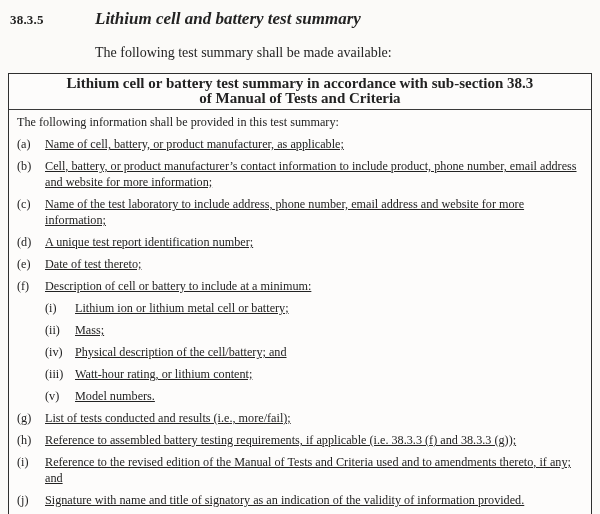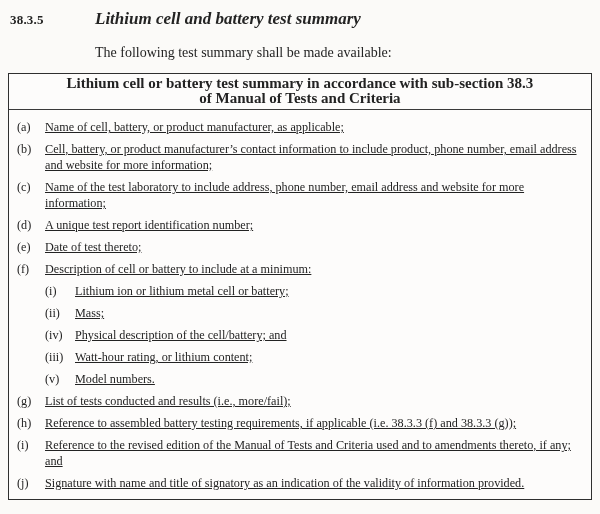--- a/index.html
+++ b/index.html
@@ -93,20 +93,21 @@
 
   <div class="summary-table">
 
     <div class="table-header">
       <div>Lithium cell or battery test summary in accordance with sub-section 38.3</div>
       <div>of Manual of Tests and Criteria</div>
     </div>
 
     <div class="table-body">
 
+      <div class="body-intro">The following information shall be provided in this test summary:</div>
 
       <div class="item">
         <span class="marker">(a)</span>
         <span class="item-text">Name of cell, battery, or product manufacturer, as applicable;</span>
       </div>
 
       <div class="item">
         <span class="marker">(b)</span>
         <span class="item-text">Cell, battery, or product manufacturer’s contact information to include product, phone number, email address and website for more information;</span>
       </div>

